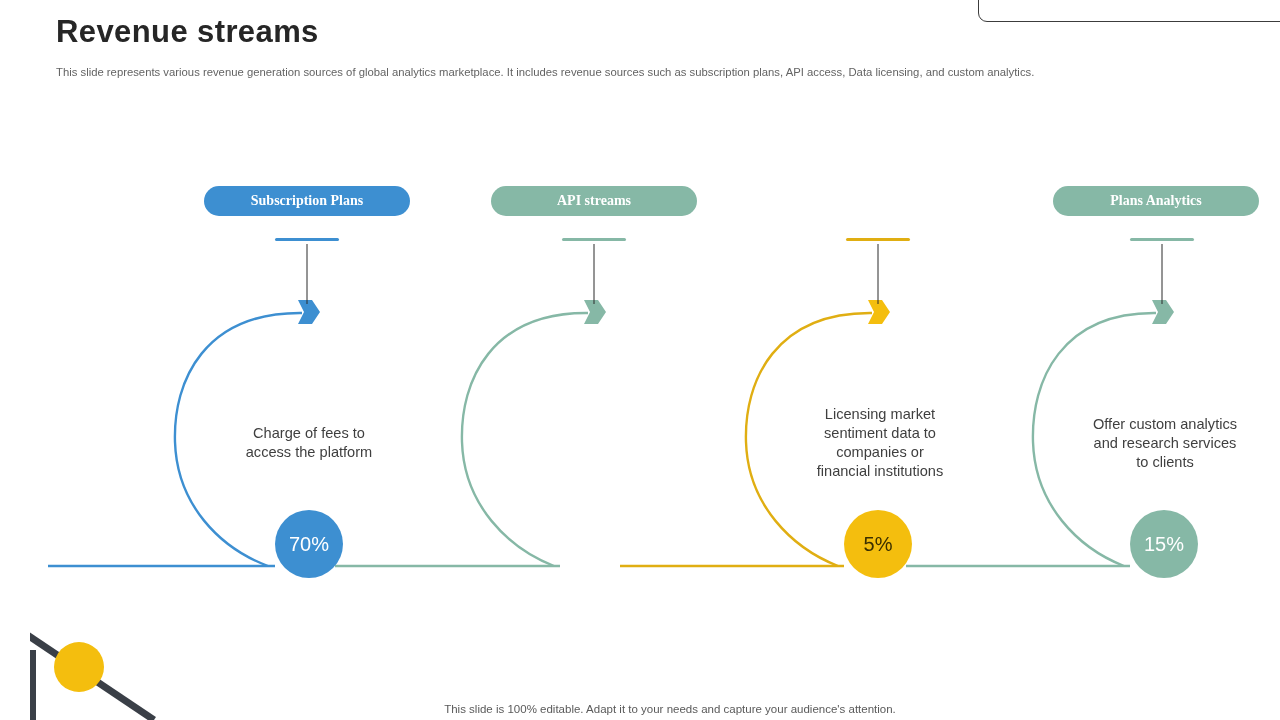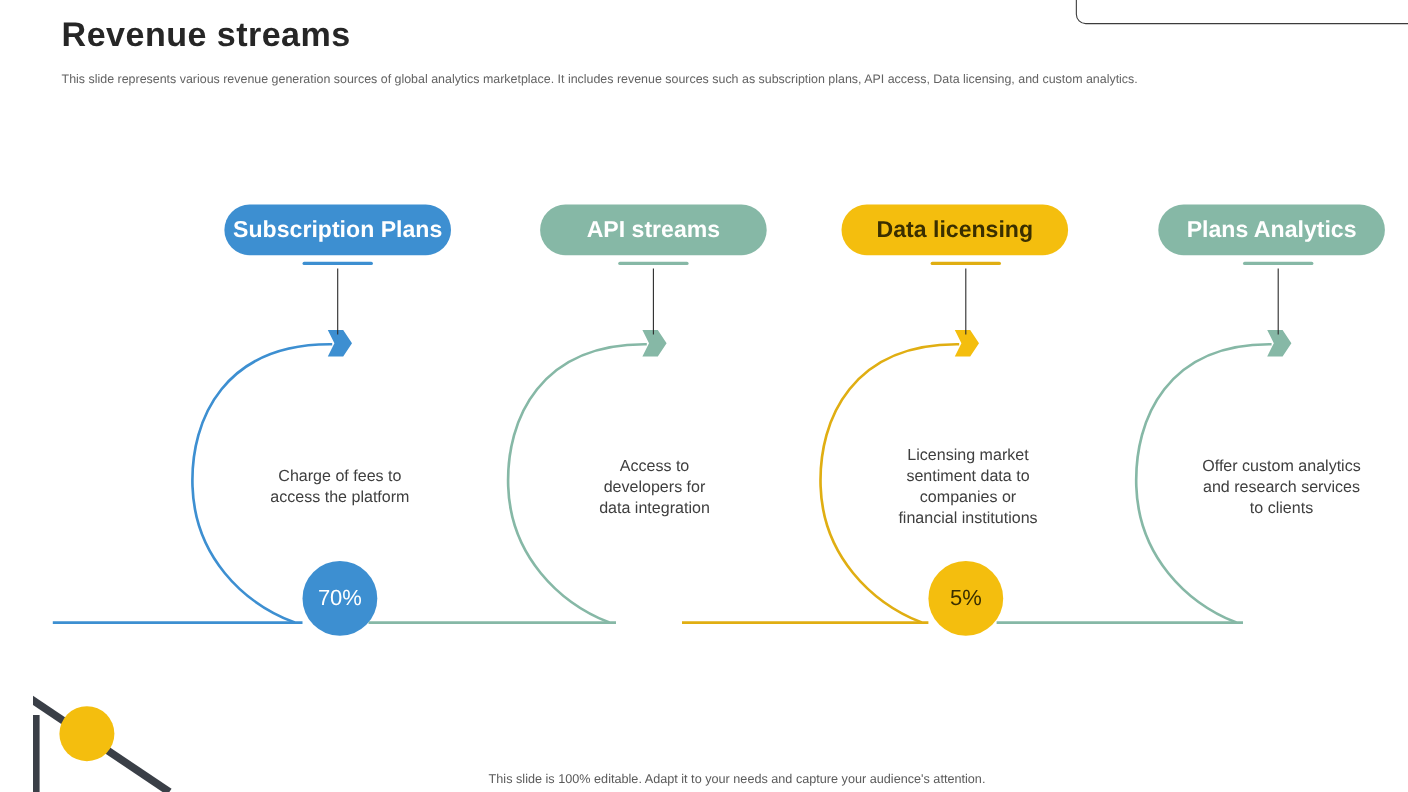--- a/index.html
+++ b/index.html
@@ -28,25 +28,26 @@
     width:333px; height:44px;
     border:1px solid #3c3c3c; border-radius:9px;
     background:#fff;
   }
 
   
   #art { position:absolute; left:0; top:0; width:1280px; height:720px; }
 
   
   .pill {
-    position:absolute; height:46px;
+    position:absolute; height:30px;
     border-radius:23px;
     display:flex; align-items:center; justify-content:center;
-    font-size:21px; font-weight:bold;
+    font-size:14px; font-weight:bold;
     white-space:nowrap;
+    font-family:Liberation Serif, serif;
   }
   .pill-underline { position:absolute; height:3px; border-radius:2px; }
 
   
   .desc {
     position:absolute; text-align:center;
     font-size:14.6px; color:#3f3f3f; line-height:19px;
   }
 
   
@@ -119,37 +120,36 @@
   <div class="pill" style="left:174px; top:186px; width:206px; background:#3D8FD1; color:#ffffff;">
     <span>Subscription Plans</span>
   </div>
   <div class="pill-underline" style="left:245px; top:238px; width:64px; background:#3D8FD1;"></div>
 
   <div class="pill" style="left:461px; top:186px; width:206px; background:#86B8A6; color:#ffffff;">
     <span>API streams</span>
   </div>
   <div class="pill-underline" style="left:532px; top:238px; width:64px; background:#86B8A6;"></div>
 
-  <div class="pill" style="left:735px; top:186px; width:206px; background:#F4BE0E; color:#3a2f00;">
-    <span>Data licensing</span>
-  </div>
   <div class="pill-underline" style="left:816px; top:238px; width:64px; background:#E0AE12;"></div>
 
   <div class="pill" style="left:1023px; top:186px; width:206px; background:#86B8A6; color:#ffffff;">
     <span>Plans Analytics</span>
   </div>
   <div class="pill-underline" style="left:1100px; top:238px; width:64px; background:#86B8A6;"></div>
 
   <div class="desc" style="left:179px; top:424px; width:200px;">Charge of fees to<br>access the platform</div>
-  <div class="desc" style="left:479px; top:415px; width:172px;">Access to<br>developers for<br>data integration</div>
   <div class="desc" style="left:1039px; top:415px; width:192px;">Offer custom analytics<br>and research services<br>to clients</div>
   <div class="desc" style="left:760px; top:405px; width:180px;">Licensing market<br>sentiment data to<br>companies or<br>financial institutions</div>
 
   <div class="circle" style="left:245px; top:510px; background:#3D8FD1; color:#ffffff;">
     <span>70%</span>
   </div>
   <div class="circle" style="left:814px; top:510px; background:#F4BE0E; color:#3a2f00;">
     <span>5%</span>
   </div>
+  <div class="circle" style="left:1100px; top:510px; background:#86B8A6; color:#ffffff;">
+    <span>15%</span>
+  </div>
 
   <div class="footer">This slide is 100% editable. Adapt it to your needs and capture your audience's attention.</div>
 
 </div>
 
 </body></html>

